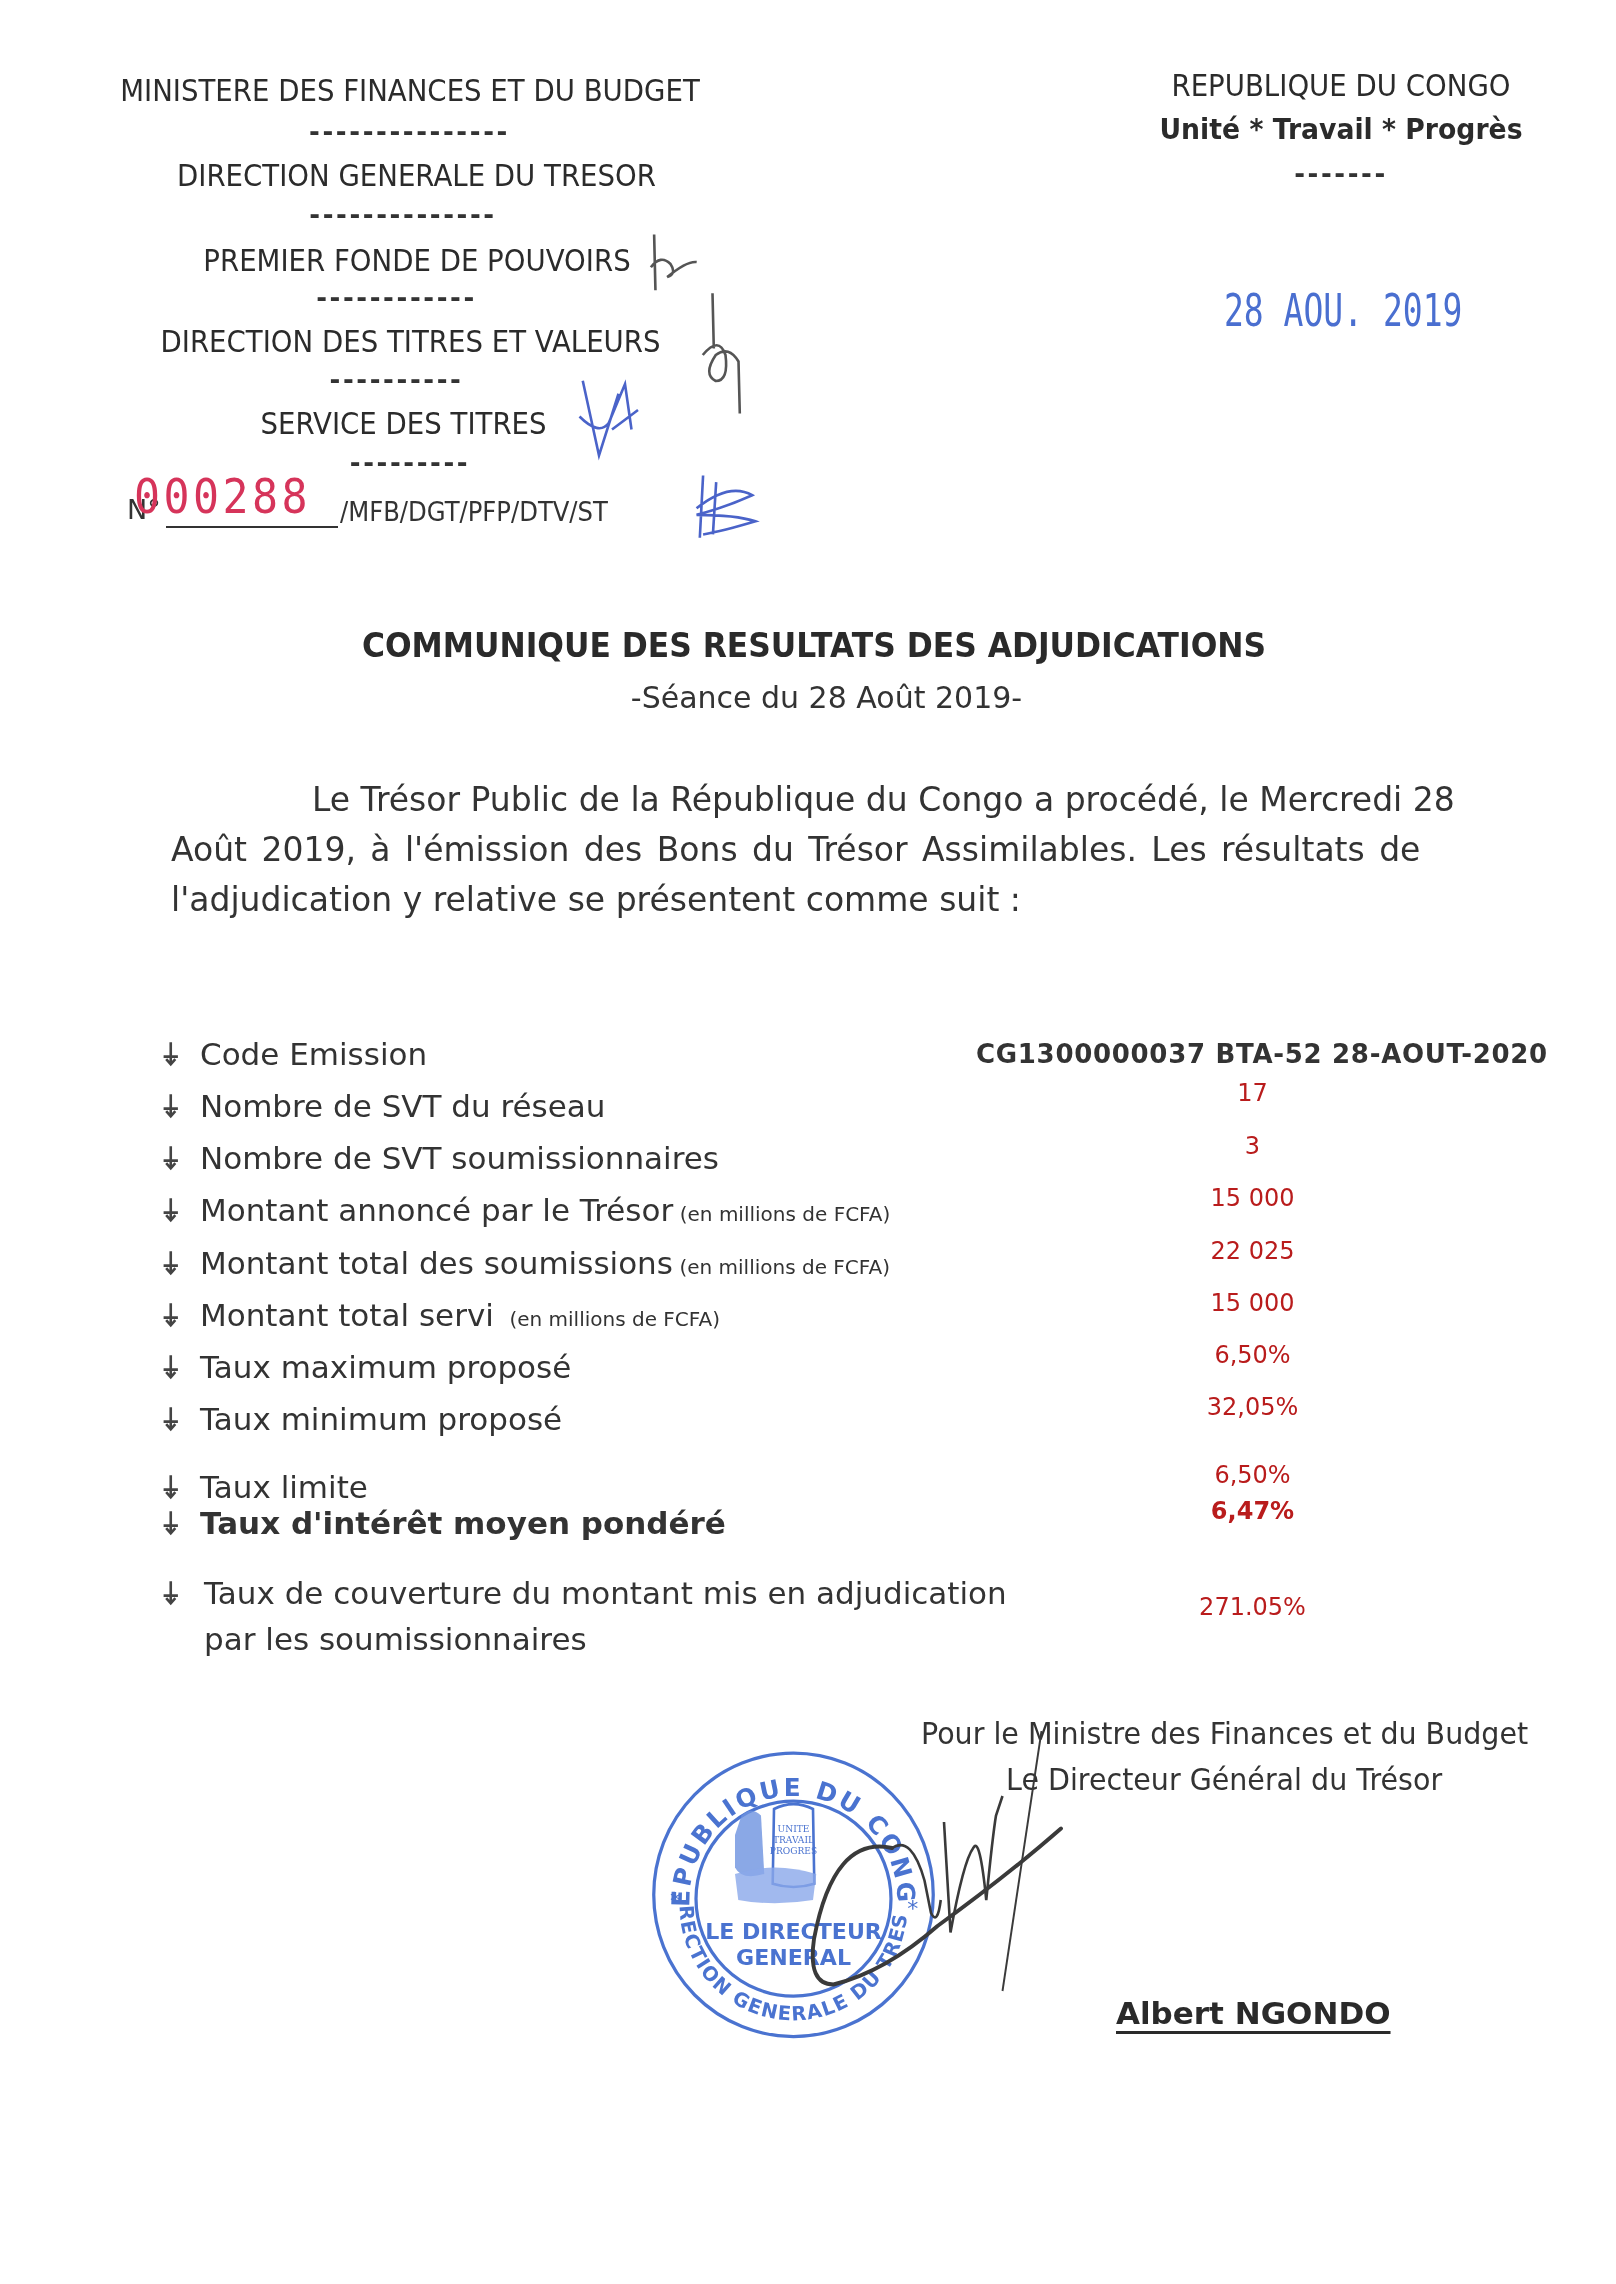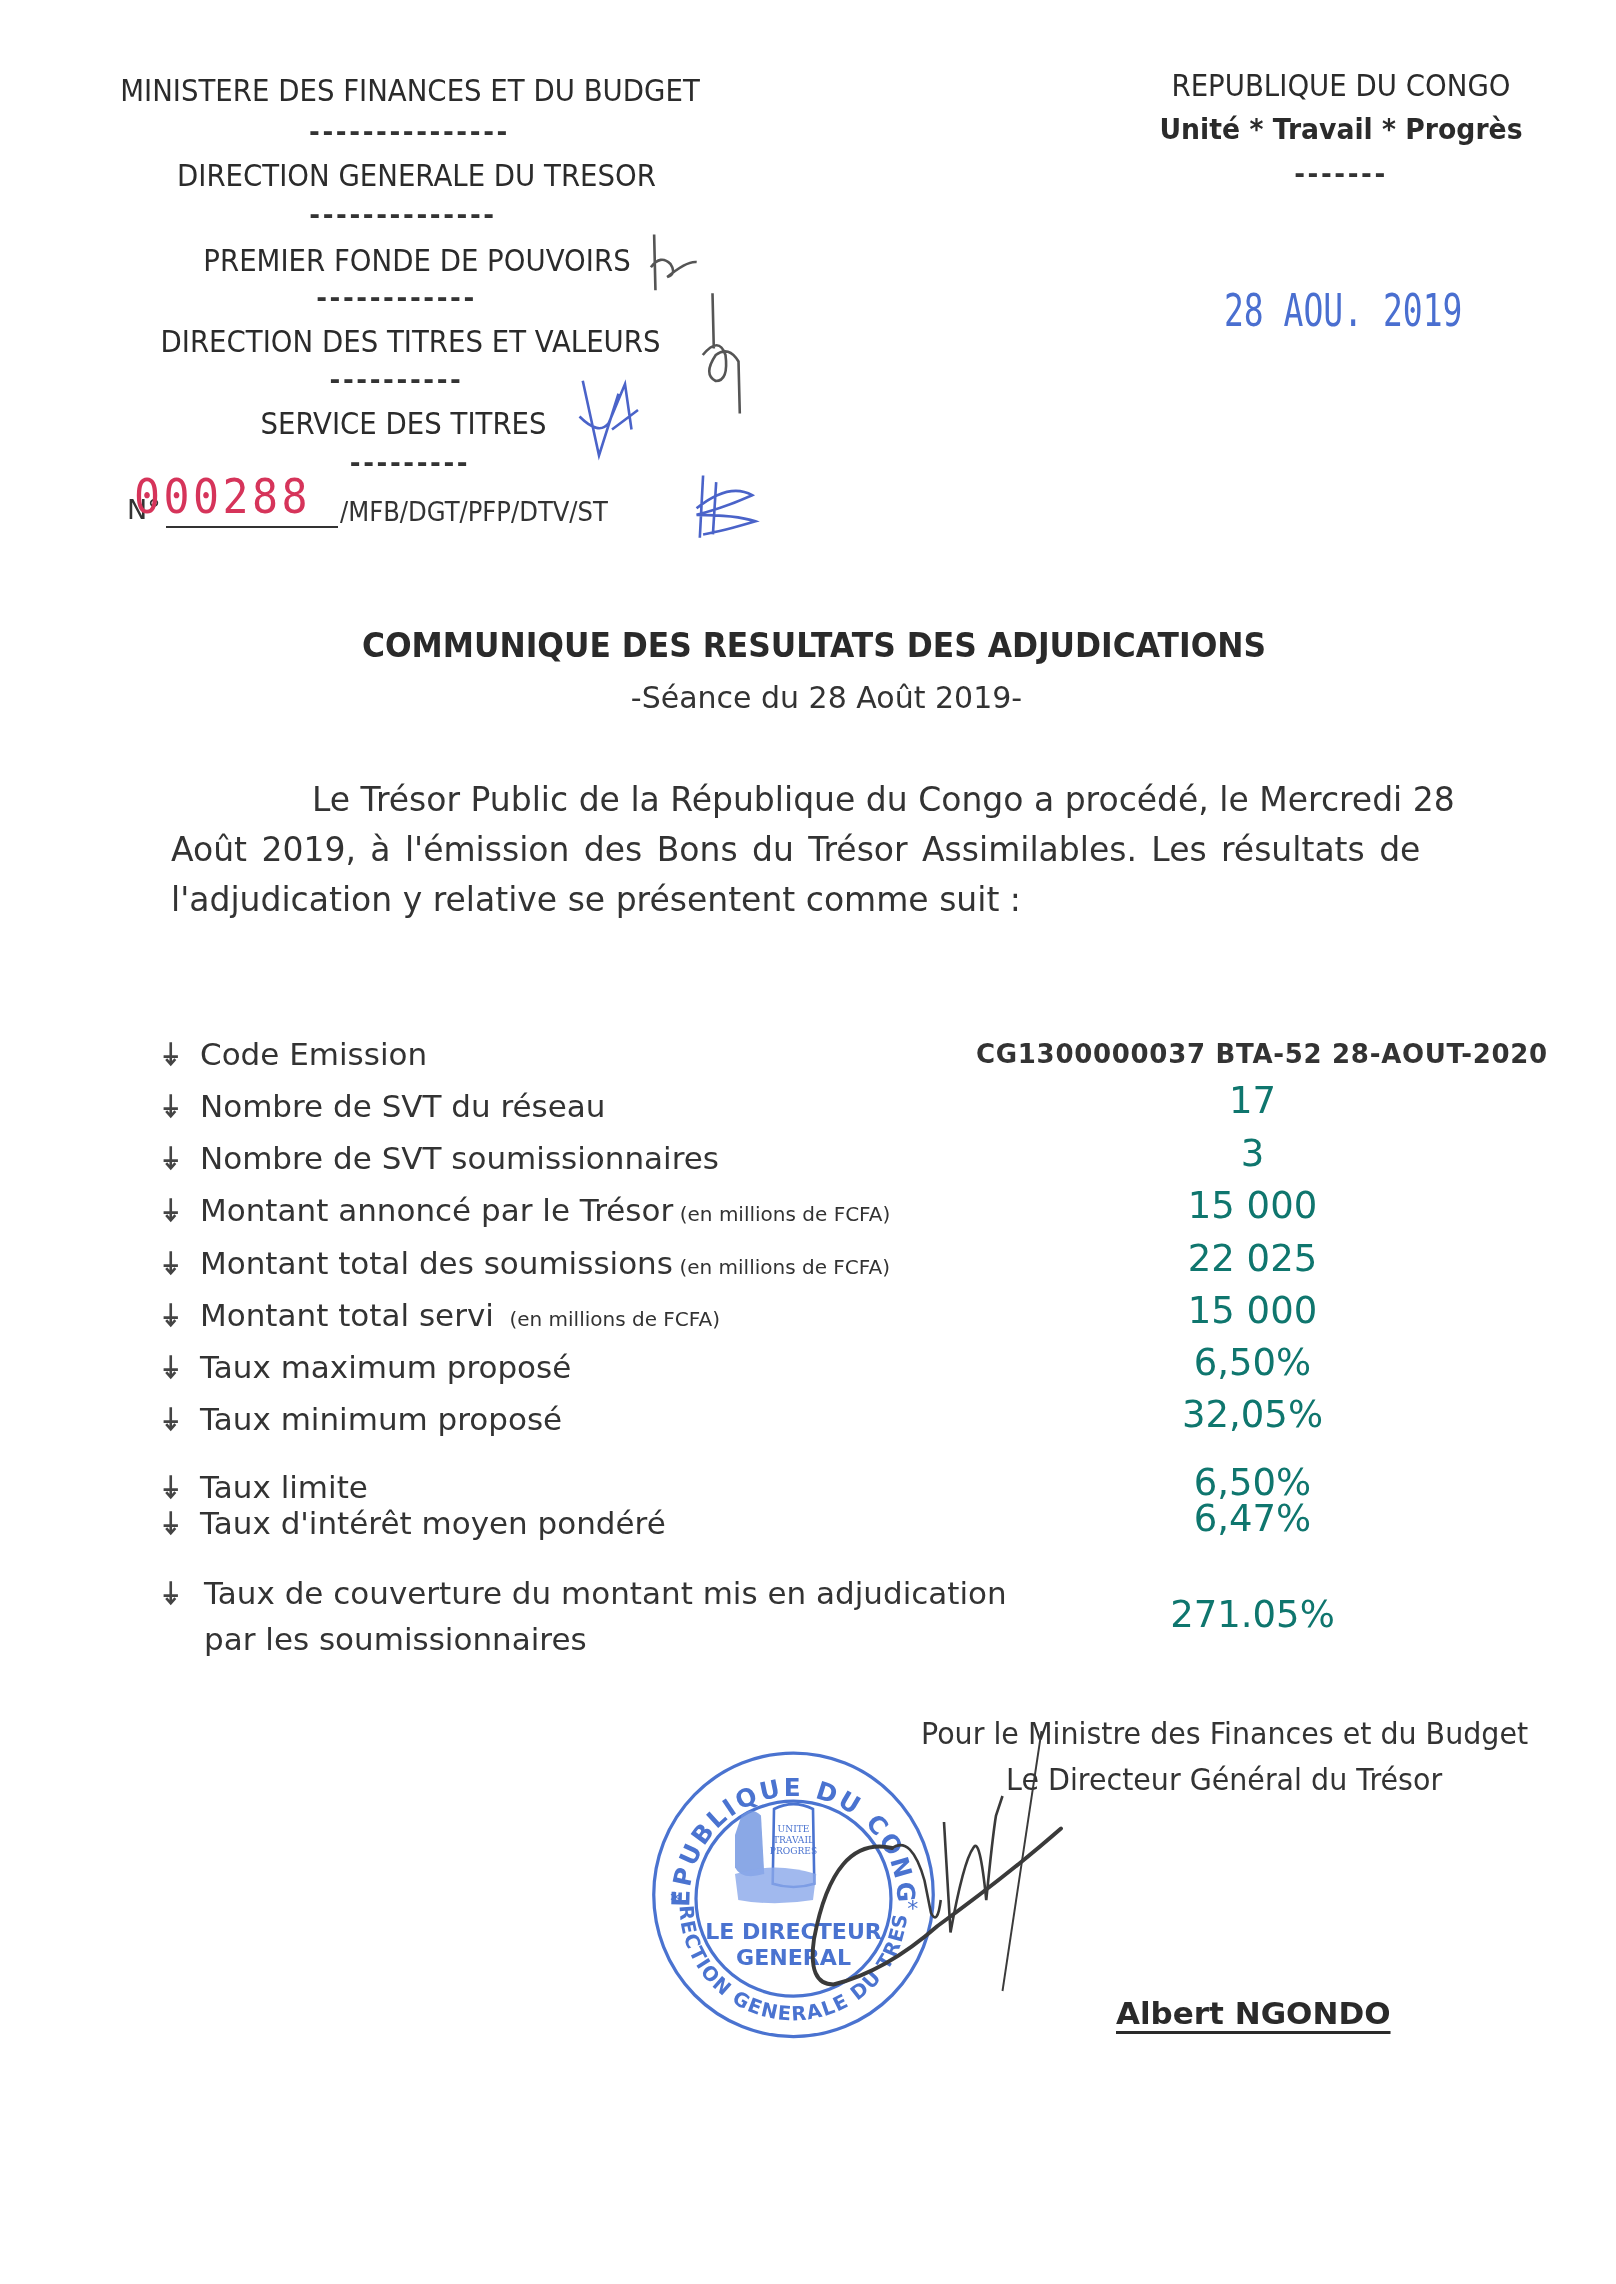--- a/index.html
+++ b/index.html
@@ -9,21 +9,21 @@
   .hdr { font-size: 30px; letter-spacing: 0px; text-align: center; transform: scaleX(0.92); transform-origin: center; }
   .dash { font-size: 26px; font-weight: bold; text-align: center; letter-spacing: 2.6px; color: #333; }
   .title { font-size: 33px; font-weight: bold; text-align: center; color: #2a2a2a; transform: scaleX(0.95); }
   .subtitle { font-size: 30px; text-align: center; color: #333; }
   .para { font-size: 33px; color: #333; }
   .item { height: 46px; padding-left: 7px; }
   .bullet { position: absolute; left: 161px; width: 19.5px; height: 26px; }
   .bullet svg { width: 19.5px; height: 26px; }
   .label { position: absolute; left: 200px; font-size: 31px; color: #333; }
   .label .unit { font-size: 20px; margin-left: 6.5px; }
-  .value { position: absolute; left: 976px; width: 553px; text-align: center; font-size: 37px; color: #0f766e; }
+  .value { position: absolute; left: 976px; width: 553px; text-align: center; font-size: 24px; color: #b91c1c; }
   .value.code { font-size: 26px; font-weight: bold; letter-spacing: 0.7px; color: #333; }
   .stamp-date { font-family: "DejaVu Sans Mono", monospace; color: #4a6fd0; font-size: 44px; transform: scaleX(0.75); transform-origin: left; }
   .stamp-num { font-family: "DejaVu Sans Mono", monospace; color: #d6345a; font-size: 48px; letter-spacing: 3.9px; transform: scaleX(0.9); transform-origin: left; }
   .sign { font-size: 30px; color: #333; }
   .name { font-size: 31px; font-weight: bold; color: #2a2a2a; text-decoration: underline; text-decoration-thickness: 3.3px; text-underline-offset: 6.5px; }
   .ref { font-size: 27px; color: #333; }
 </style>
 </head>
 <body>
 
@@ -134,21 +134,21 @@
     <span class="label">Taux minimum proposé</span>
     <span class="value" style="top:-7.8px;">32,05%</span>
   </div>
   <div class="abs item" style="left:0; top:1453px; width:1617px;margin-top:16px;">
     <span class="bullet" style="top:5.2px;"><svg viewBox="0 0 30 40">
           <path d="M15,2 L15,36 M4,24 L26,24 M8,28 L15,36 L22,28" stroke="#444" stroke-width="4" fill="none"></path>
         </svg></span>
     <span class="label">Taux limite</span>
     <span class="value" style="top:-7.8px;">6,50%</span>
   </div>
-  <div class="abs item" style="left:0; top:1505px; width:1519px;">
+  <div class="abs item" style="left:0; top:1505px; width:1519px;font-weight:bold;">
     <span class="bullet" style="top:5.2px;"><svg viewBox="0 0 30 40">
           <path d="M15,2 L15,36 M4,24 L26,24 M8,28 L15,36 L22,28" stroke="#444" stroke-width="4" fill="none"></path>
         </svg></span>
     <span class="label">Taux d'intérêt moyen pondéré</span>
     <span class="value" style="top:-7.8px;">6,47%</span>
   </div>
   <div class="abs" style="left:0; top:1575px; width:1617px; height:91px;">
     <span class="bullet" style="top:5.2px;"><svg viewBox="0 0 30 40">
           <path d="M15,2 L15,36 M4,24 L26,24 M8,28 L15,36 L22,28" stroke="#444" stroke-width="4" fill="none"></path>
         </svg></span>

